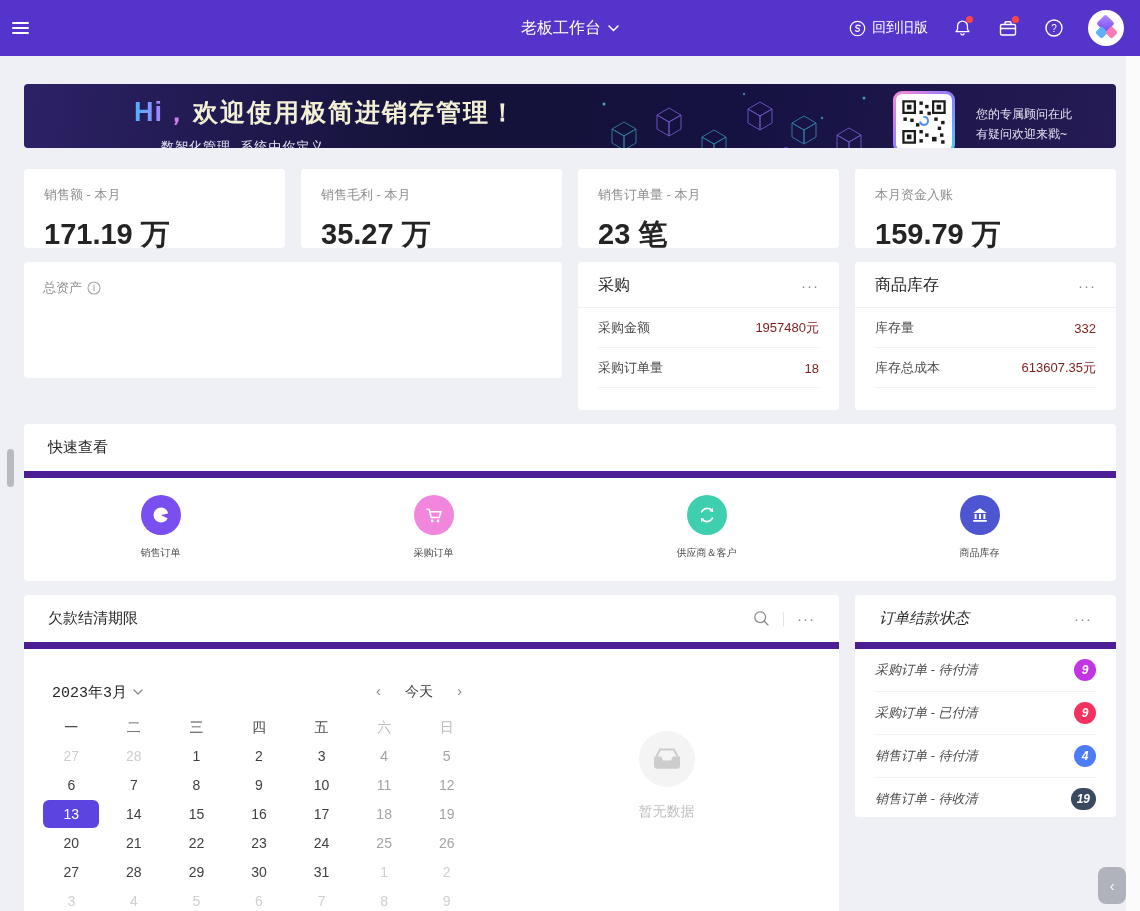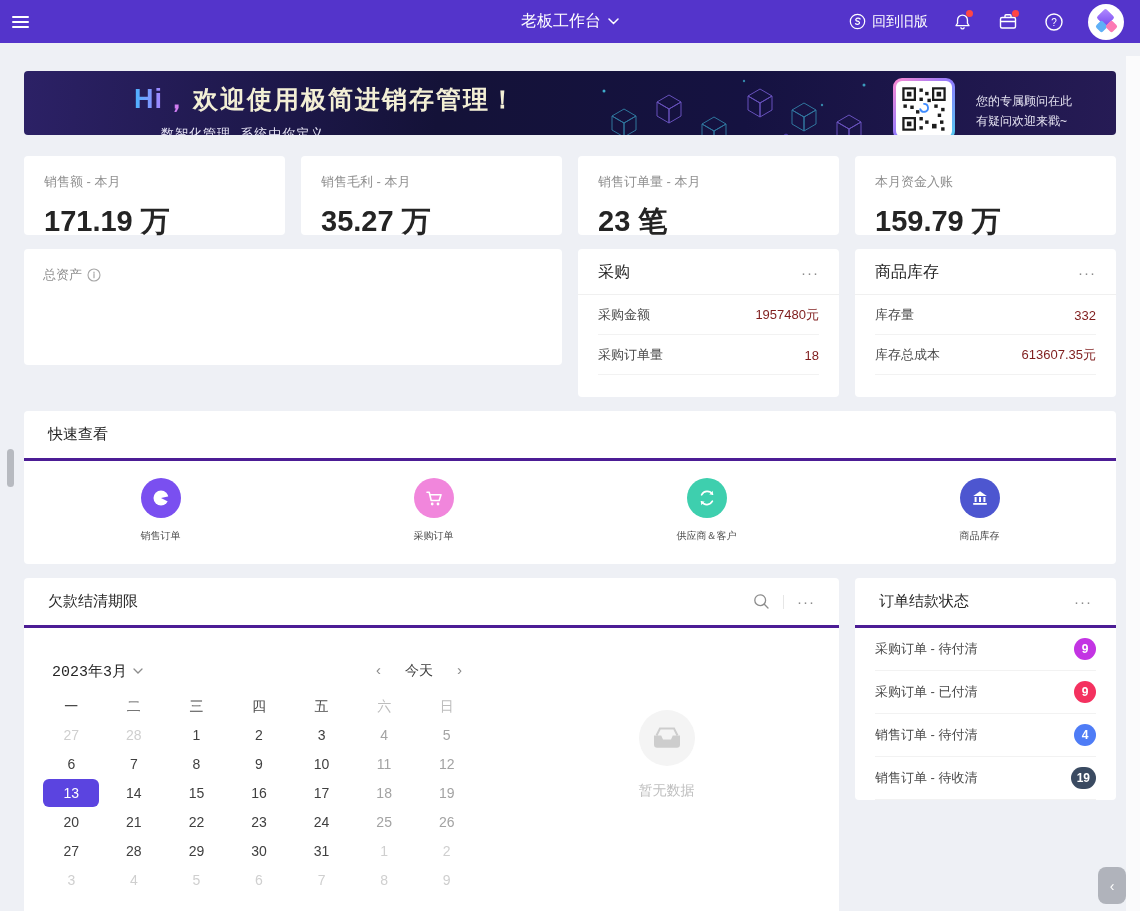--- a/index.html
+++ b/index.html
@@ -4,21 +4,21 @@
 <style>
   * { margin:0; padding:0; box-sizing:border-box; }
   html,body { width:1140px; height:911px; }
   body {
     font-family:"Liberation Sans","DejaVu Sans",sans-serif;
     background:#eef0f5; overflow:hidden; position:relative;
   }
 
   
   .header {
-    height:43px; background:#5434cb; display:flex; align-items:center;
+    height:56px; background:#5434cb; display:flex; align-items:center;
     padding:0 16px 0 4px; position:relative; color:#fff;
   }
   .menu-btn { width:24px; height:24px; display:flex; flex-direction:column; justify-content:center; gap:3px; cursor:pointer; margin-left:8px; }
   .menu-btn span { display:block; width:17px; height:2px; background:#fff; border-radius:1px; }
   .header-center {
     position:absolute; left:50%; transform:translateX(-50%);
     display:flex; align-items:center; gap:7px; cursor:pointer; font-size:16px;
   }
   .header-right { margin-left:auto; display:flex; align-items:center; gap:22px; }
   .old-version { display:flex; align-items:center; gap:6px; font-size:14px; cursor:pointer; }
@@ -67,21 +67,21 @@
   .row2 { display:grid; grid-template-columns:repeat(4,1fr); gap:16px; margin-top:14px; }
   .assets-card { grid-column:span 2; height:116px; padding:17px 19px; }
   .mini-card { height:148px; display:flex; flex-direction:column; }
   .mini-head { display:flex; justify-content:space-between; align-items:center; padding:13px 20px 11px; font-size:16px; font-weight:500; color:#262626; border-bottom:1px solid #f0f0f0; }
   .mini-row { display:flex; justify-content:space-between; align-items:center; margin:0 20px; padding:11px 0 10px; border-bottom:1px solid #f2f2f2; font-size:13px; }
   .mini-row .lbl { color:#4a4a4a; }
   .mini-row .val { color:#7f1d1d; }
 
   
   .quick-card { margin-top:14px; }
-  .section-head { display:flex; justify-content:space-between; align-items:center; padding:14px 24px; font-size:15px; font-weight:500; color:#262626; border-bottom:3px solid #4c1d95; }
+  .section-head { display:flex; justify-content:space-between; align-items:center; padding:14px 24px; font-size:15px; font-weight:500; color:#262626; border-bottom:7px solid #4c1d95; }
   .quick-items { display:flex; padding:17px 0 21px; }
   .quick-item { flex:1; display:flex; flex-direction:column; align-items:center; gap:11px; cursor:pointer; }
   .q-circle { width:40px; height:40px; border-radius:50%; display:flex; align-items:center; justify-content:center; }
   .q-label { font-size:10px; color:#4a4a4a; }
 
   
   .bottom-row { display:grid; grid-template-columns:repeat(4,1fr); gap:16px; margin-top:14px; align-items:start; }
   .debt-card { grid-column:span 3; min-height:360px; }
   .debt-actions { display:flex; align-items:center; gap:13px; }
   .v-divider { width:1px; height:14px; background:#e6e6e6; }
@@ -97,21 +97,21 @@
   .cal-head { color:#4a4a4a; height:26px; }
   .cal-head.we { color:#bdbdbd; }
   .day { color:#404040; cursor:pointer; }
   .day.we { color:#a3a3a3; }
   .day.out { color:#cfcfcf; }
   .day.sel span { background:#5b44e0; color:#fff; width:56px; height:28px; border-radius:6px; display:flex; align-items:center; justify-content:center; }
   .empty-zone { flex:1; display:flex; flex-direction:column; align-items:center; padding-top:82px; }
   .empty-circle { width:56px; height:56px; border-radius:50%; background:#f4f4f4; display:flex; align-items:center; justify-content:center; }
   .empty-text { margin-top:16px; font-size:14px; color:#bfbfbf; }
 
-  .status-card { height:222px; overflow:hidden; }
+  .status-card { height:222px; overflow:hidden;font-style:italic; }
   .status-row { display:flex; justify-content:space-between; align-items:center; margin:0 20px; height:43px; border-bottom:1px solid #f2f2f2; font-size:13px; color:#4a4a4a; }
   .badge { min-width:22px; height:22px; border-radius:11px; padding:0 6px; color:#fff; font-size:12px; font-weight:700; display:flex; align-items:center; justify-content:center; }
 
   
   .left-scroll-thumb { position:absolute; left:7px; top:449px; width:7px; height:38px; border-radius:4px; background:#b7bac0; }
   .right-scroll-track { position:absolute; right:0; top:56px; width:14px; bottom:0; background:#fbfbfc; }
   .collapse-handle {
     position:absolute; right:14px; bottom:7px; width:28px; height:37px; border-radius:8px;
     background:rgba(164,168,176,.85); color:#fff; font-size:14px;
     display:flex; align-items:center; justify-content:center; cursor:pointer;

